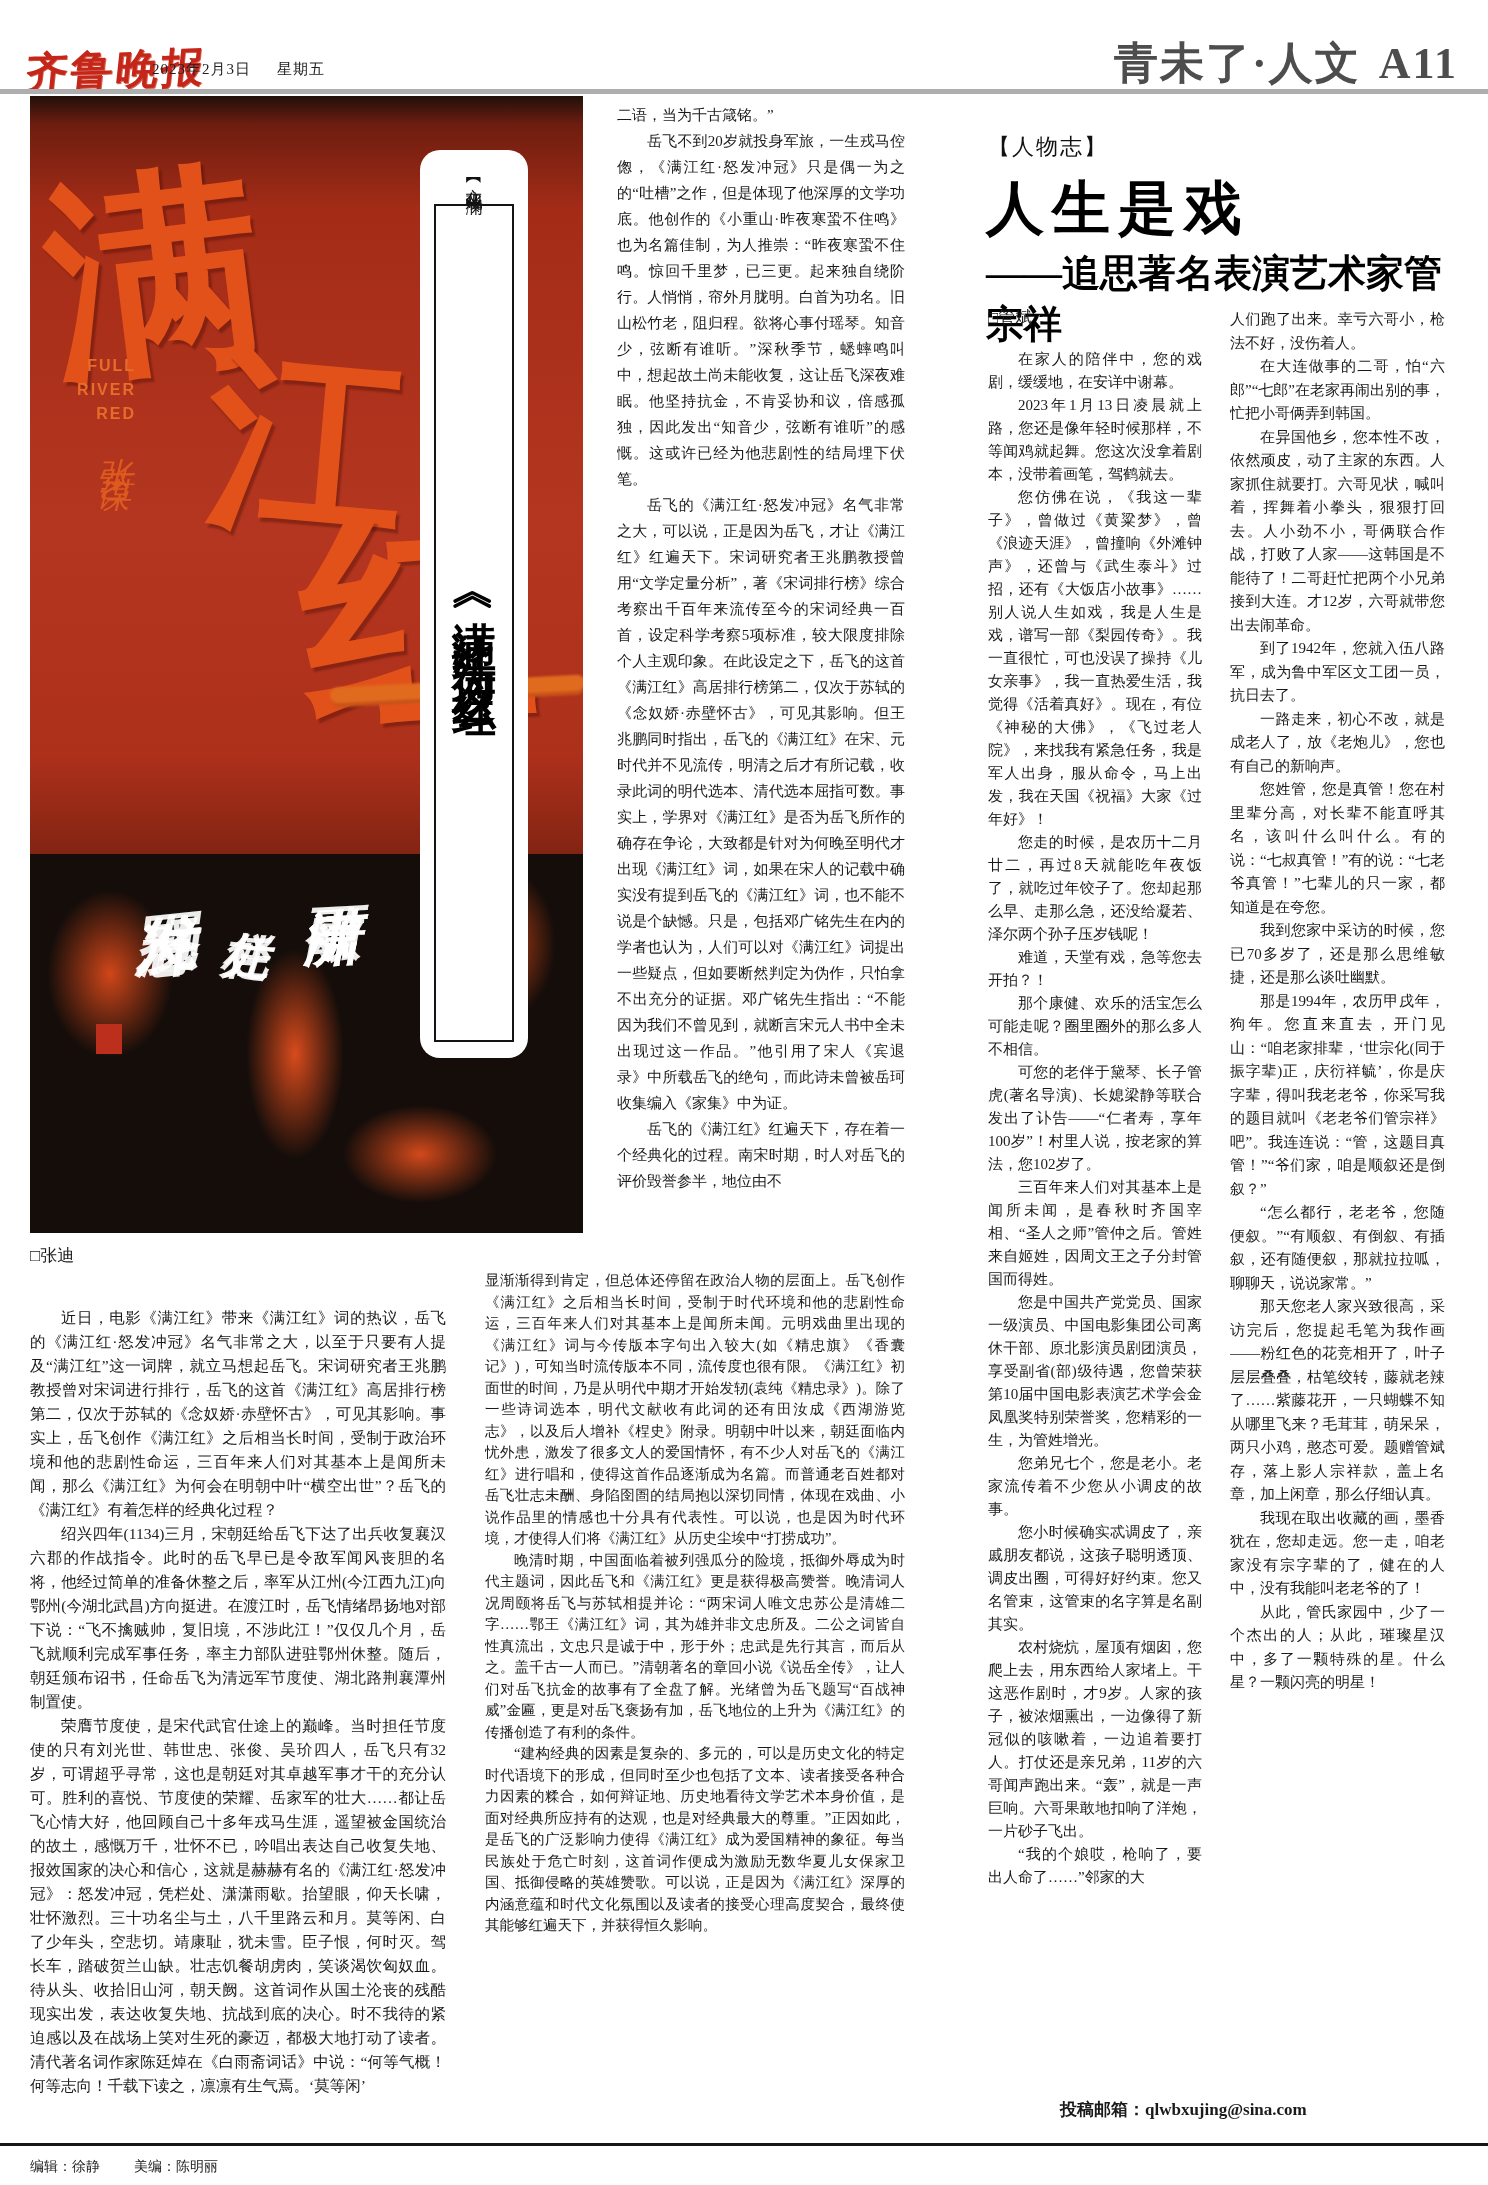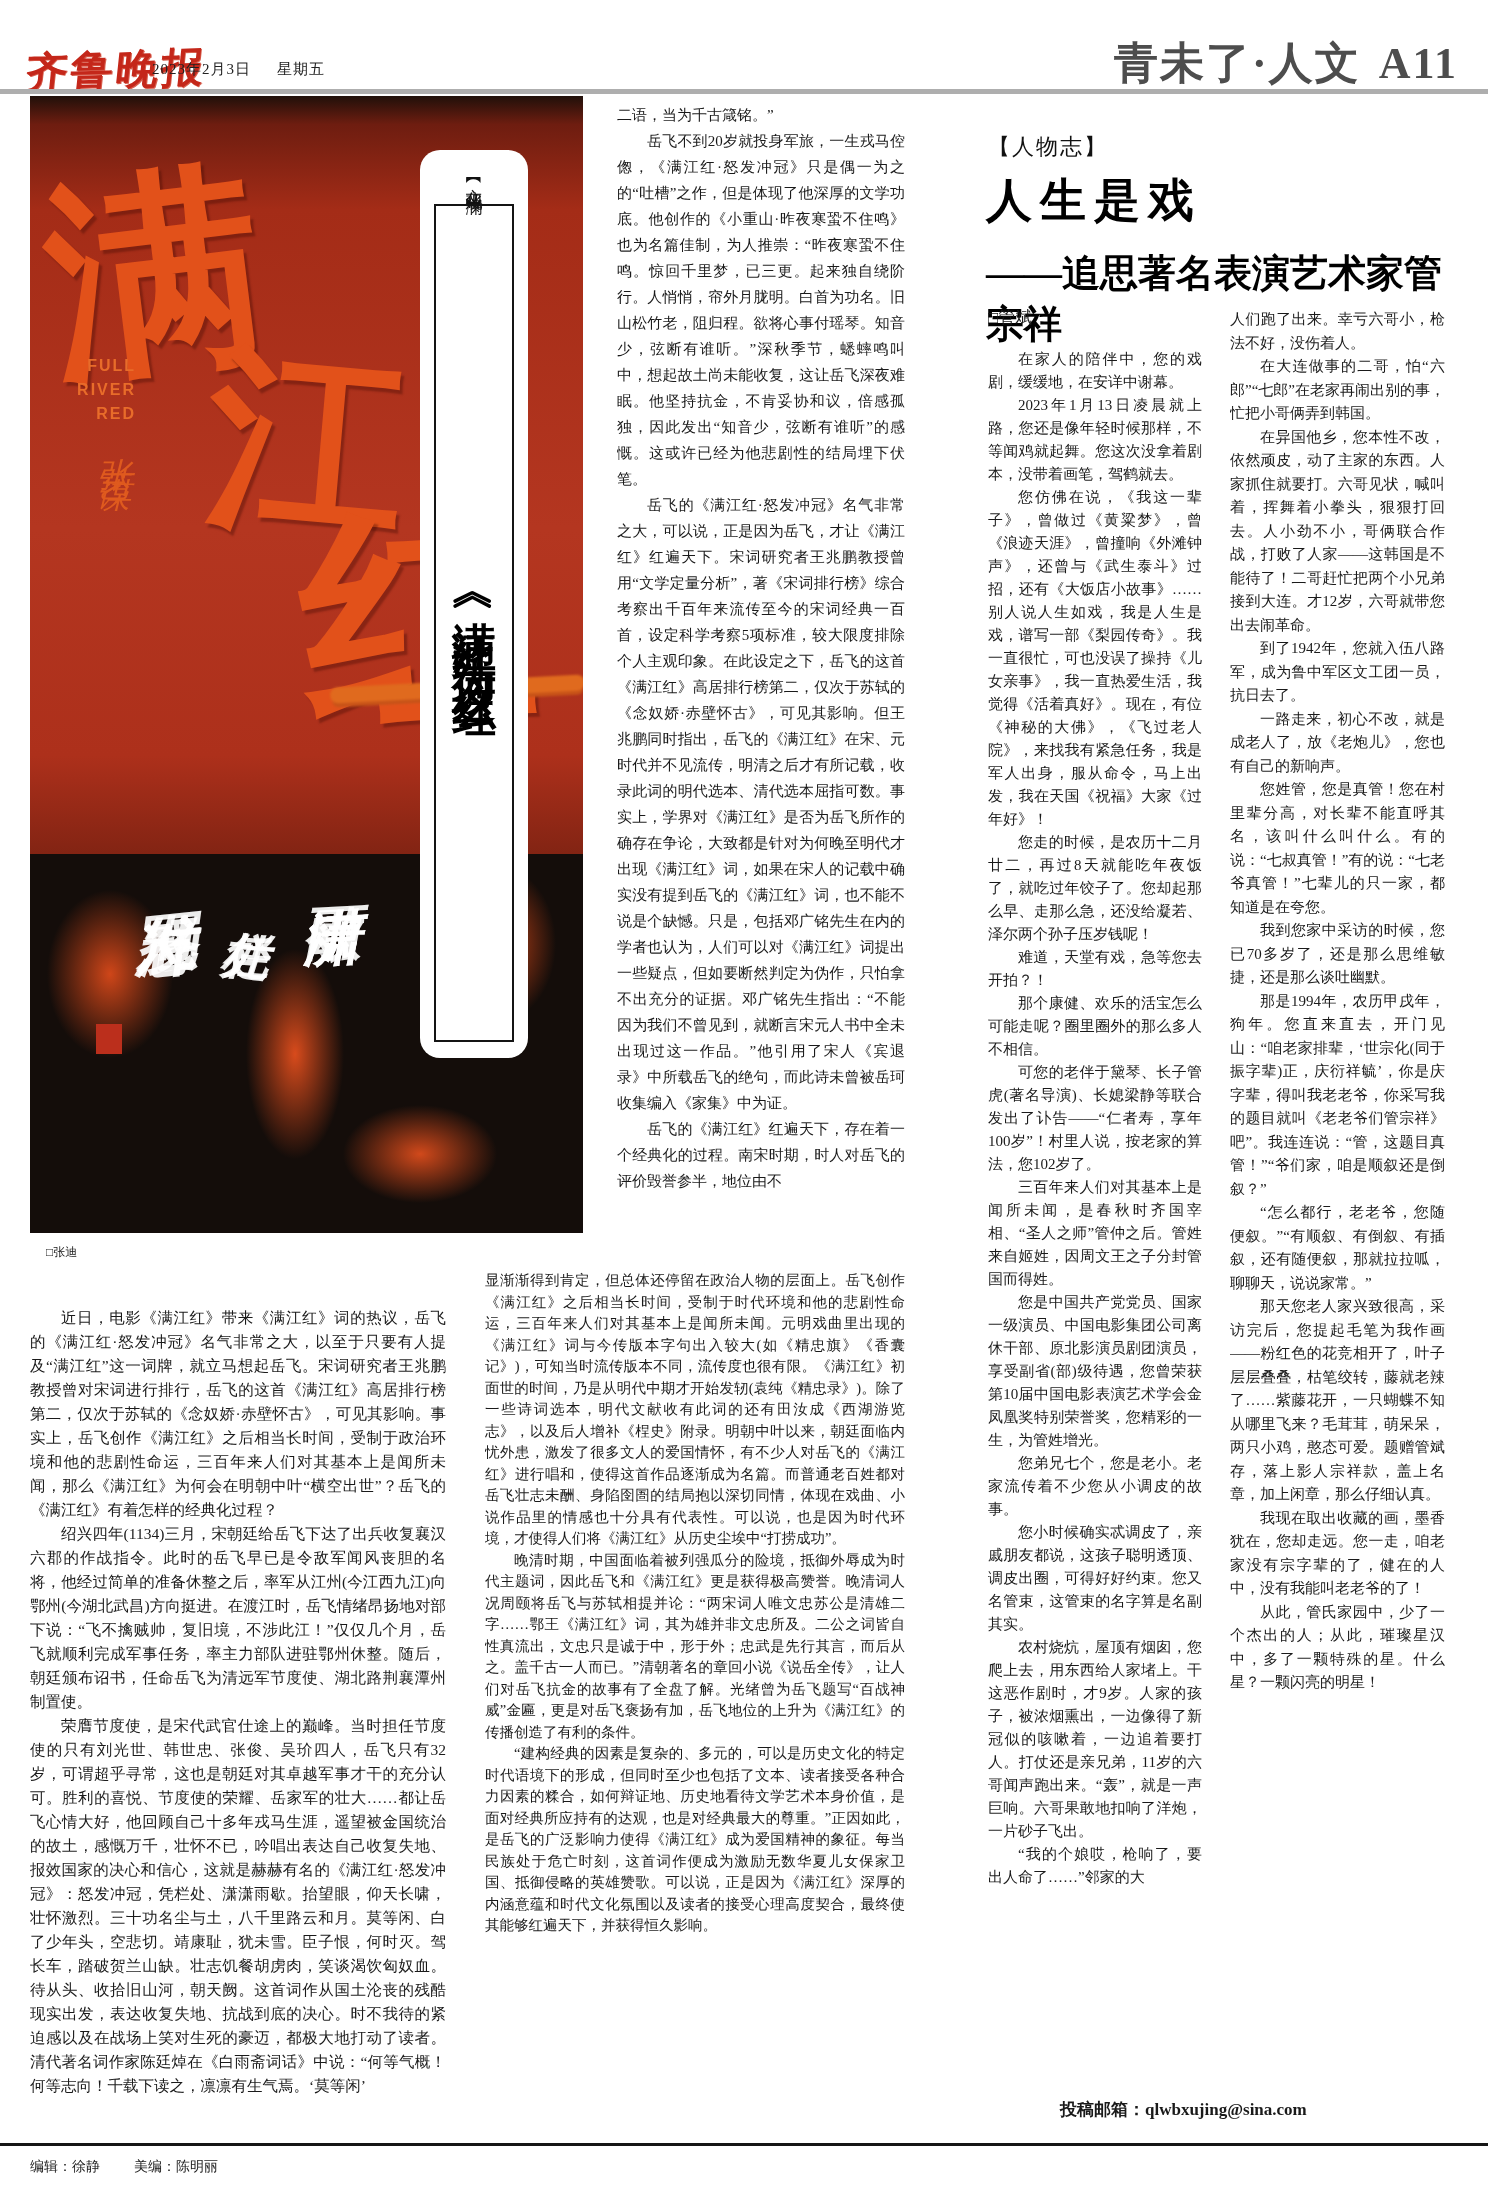--- a/index.html
+++ b/index.html
@@ -50,27 +50,27 @@
   #strip-label{writing-mode:vertical-rl;font-size:17px;letter-spacing:3px;margin-top:22px;color:#111;}
   #strip-box{border:2px solid #141414;margin:14px 0 16px 0;flex:1;width:76px;
              display:flex;align-items:center;justify-content:center;}
   #strip-title{writing-mode:vertical-rl;font-size:44px;font-weight:700;letter-spacing:9px;color:#000;}
 
   
   .textcol{position:absolute;overflow:hidden;text-align:justify;}
   .textcol p{margin:0;text-indent:2em;}
   .textcol p.cont{text-indent:0;}
   #col-mid{left:617px;top:102px;width:288px;height:1164px;font-size:15px;line-height:26px;}
-  #byline-left{left:30px;top:1244px;font-size:12px;margin-left:16px;}
+  #byline-left{left:30px;top:1244px;font-size:17px;}
   #col-a{left:30px;top:1306px;width:416px;height:834px;font-size:15.5px;line-height:24px;}
   #col-b{left:485px;top:1270px;width:420px;height:870px;font-size:14.5px;line-height:21.5px;}
 
   
   #r-label{left:988px;top:132px;font-size:22px;color:#111;letter-spacing:2px;}
-  #r-title{left:986px;top:170px;font-size:46px;font-weight:900;letter-spacing:8px;color:#000;text-align:center;}
+  #r-title{left:986px;top:170px;font-size:58px;font-weight:900;letter-spacing:8px;color:#000;text-align:center;}
   #r-subtitle{left:986px;top:248px;width:460px;font-size:38px;font-weight:700;color:#000;}
   #r-byline{left:988px;top:306px;font-size:17px;}
   #col-r1{left:988px;top:348px;width:214px;height:1790px;font-size:15px;line-height:23px;}
   #col-r2{left:1230px;top:308px;width:215px;height:1760px;font-size:15px;line-height:23.5px;}
   #r-email{left:1060px;top:2098px;width:400px;text-align:left;font-size:17px;font-weight:700;}
 
   
   #footer-rule{left:0;top:2143px;width:1488px;height:3px;background:#161616;}
   #footer-text{left:30px;top:2158px;font-size:14px;color:#222;}
   #footer-text span{margin-right:34px;}

